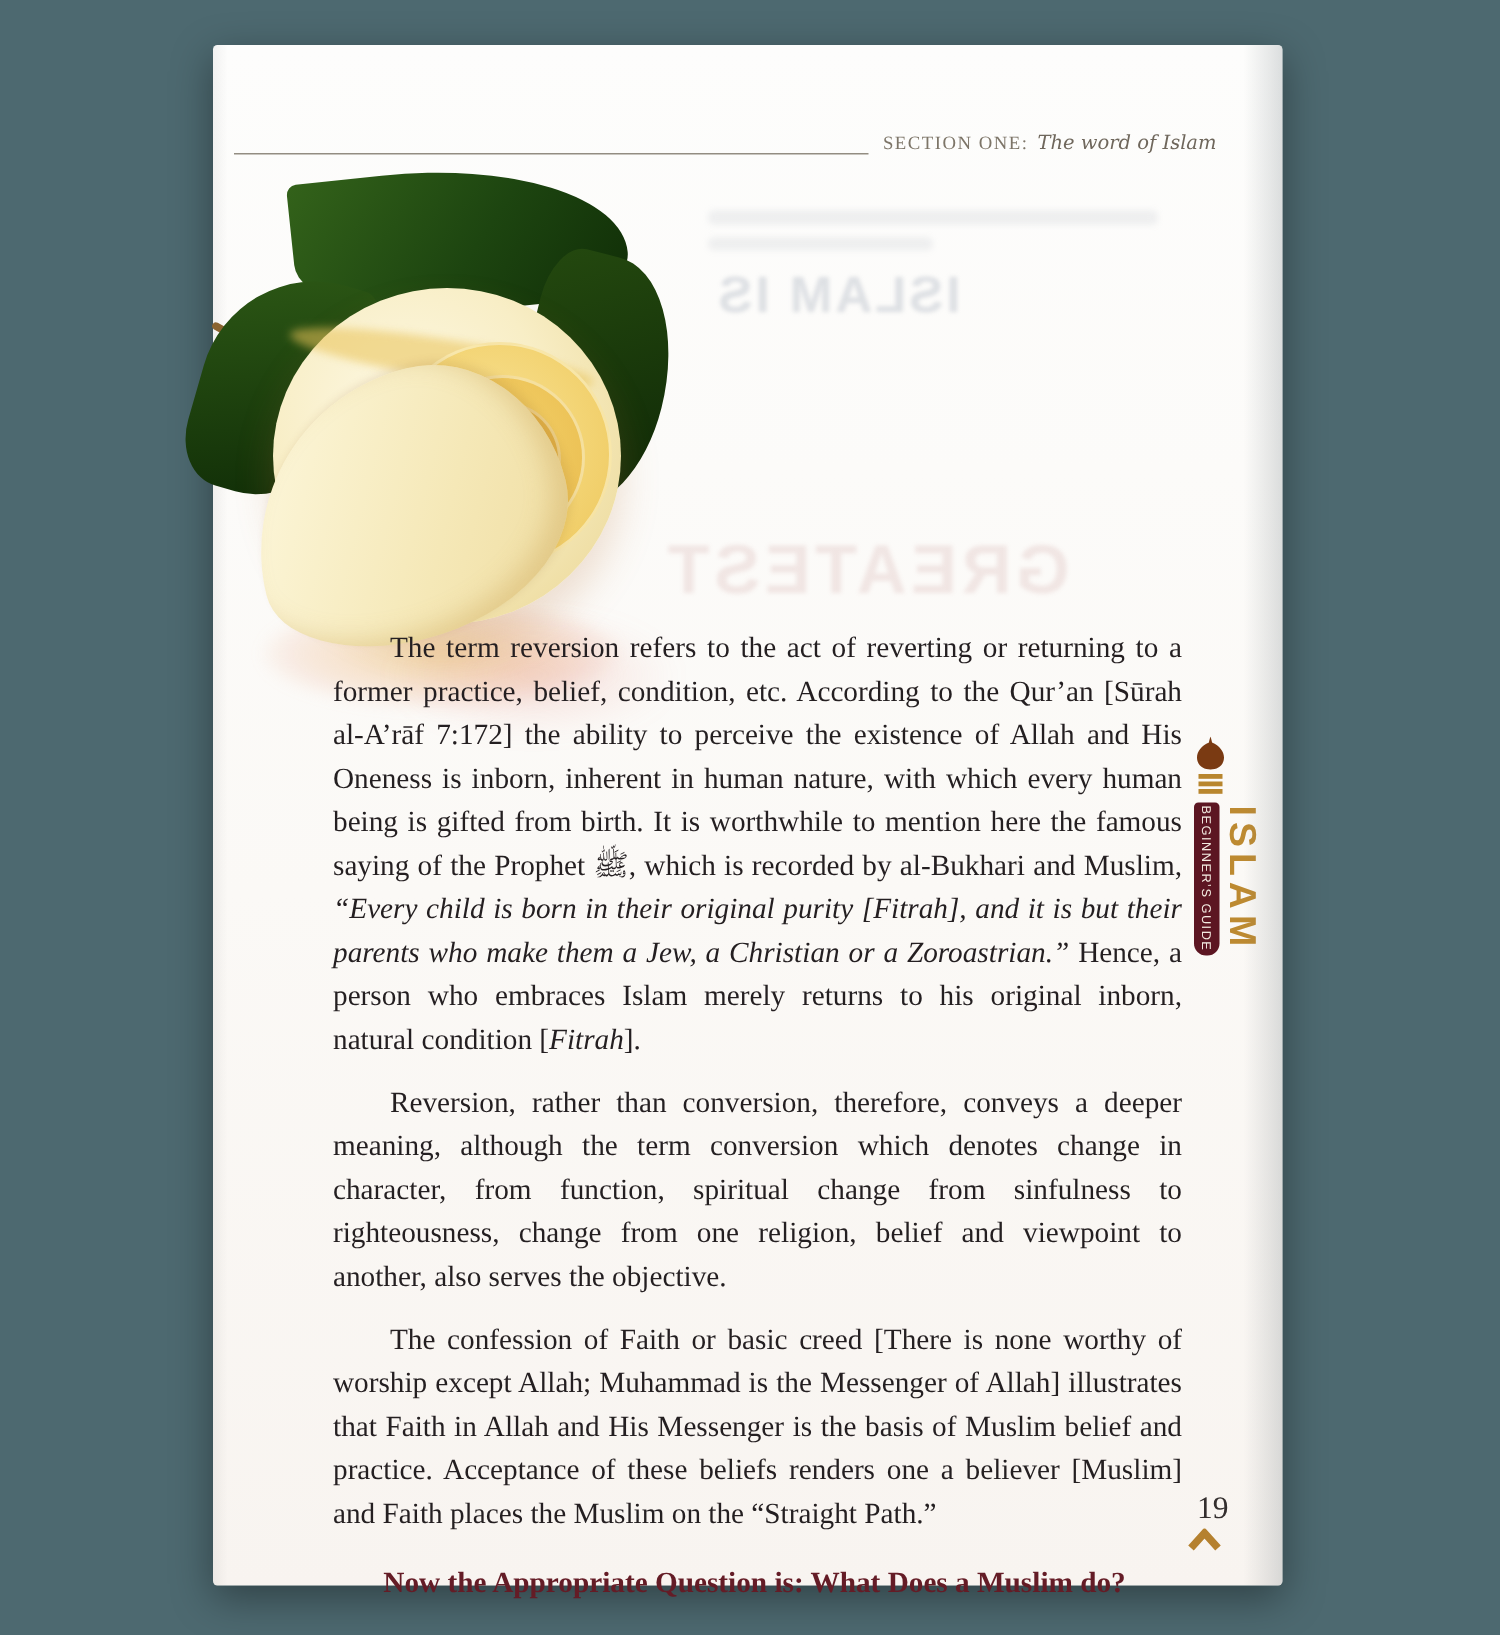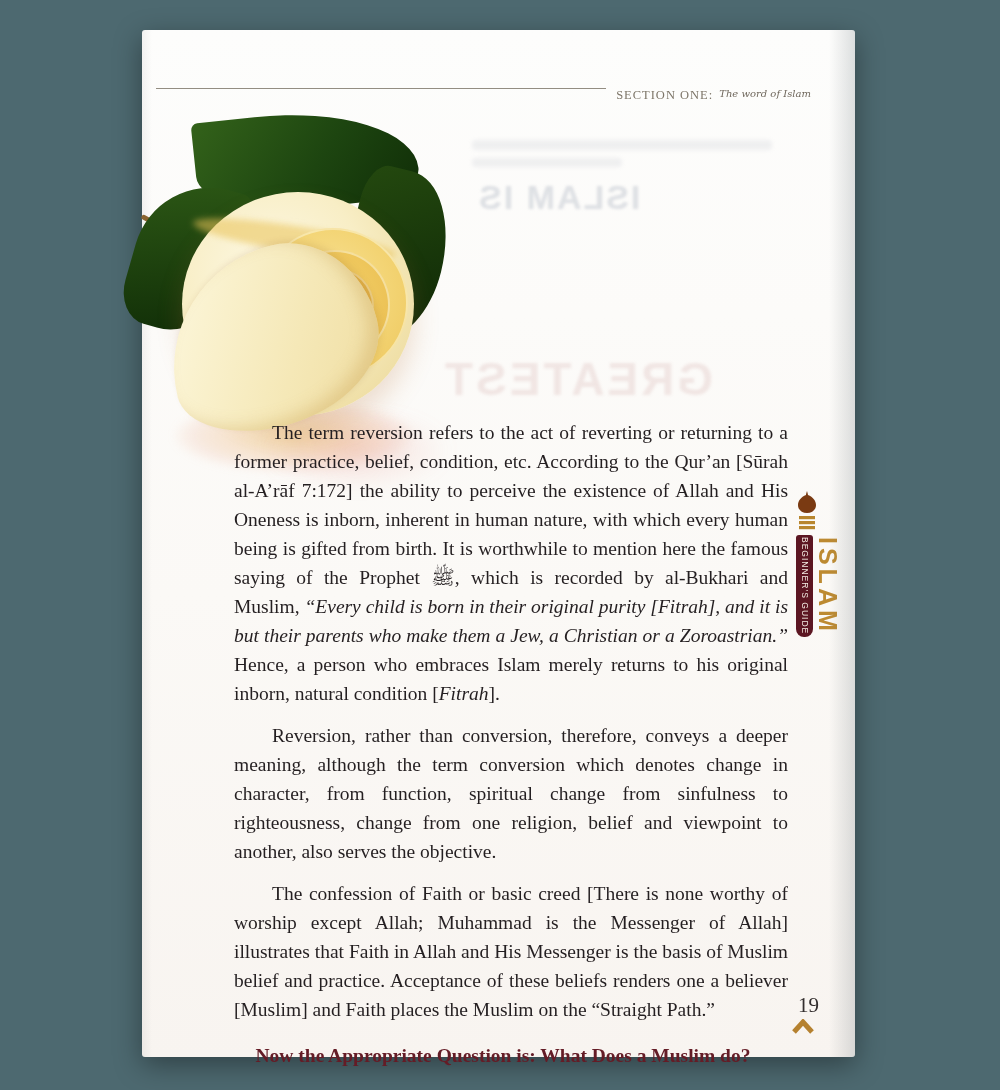--- a/index.html
+++ b/index.html
@@ -16,24 +16,24 @@
     background:linear-gradient(180deg,#fdfdfc 0%,#fbf9f6 55%,#f8f4f0 100%);
     border-radius:3px;box-shadow:0 8px 28px rgba(0,0,0,0.38);
   }
   .page::before{content:"";position:absolute;left:0;top:0;bottom:0;width:10px;
     background:linear-gradient(to right,rgba(60,60,60,0.06),transparent);border-radius:3px 0 0 3px;}
   .page::after{content:"";position:absolute;right:0;top:0;bottom:0;width:26px;
     background:linear-gradient(to right,rgba(110,120,125,0),rgba(110,120,125,0.16) 70%,rgba(130,140,145,0.28));
     border-radius:0 3px 3px 0;pointer-events:none;}
 
   
-  .hdr{position:absolute;left:14px;right:44px;top:58px;display:flex;align-items:flex-start;}
+  .hdr{position:absolute;left:14px;right:44px;top:58px;display:flex;align-items:flex-end;}
   .hdr .rule{flex:1;height:1px;background:#938d82;margin-right:10px;}
   .hdr .lbl{font-family:"Liberation Serif",serif;font-size:12.5px;letter-spacing:1px;color:#7d7568;white-space:nowrap;}
-  .hdr .scr{font-family:"DejaVu Serif",serif;font-style:italic;font-size:10px;color:#6f675c;margin-left:6px;white-space:nowrap;}
+  .hdr .scr{font-family:"DejaVu Serif",serif;font-style:italic;font-size:13px;color:#6f675c;margin-left:6px;white-space:nowrap;}
 
   
   .ghost{position:absolute;transform:scaleX(-1);filter:blur(1.5px);font-family:"Liberation Sans",sans-serif;font-weight:bold;white-space:nowrap;}
   .ghost-bar{position:absolute;border-radius:4px;background:rgba(140,150,162,0.12);filter:blur(2px);}
   .ghost-top{left:335px;top:148px;font-size:34px;letter-spacing:2px;color:rgba(148,158,174,0.30);}
   .ghost-big{left:300px;top:322px;font-size:46px;letter-spacing:3px;color:rgba(158,62,62,0.11);}
 
   
   .rose{position:absolute;left:-2px;top:80px;width:312px;height:345px;}
   .rose div{position:absolute;}
@@ -73,21 +73,21 @@
     transform:scaleX(0.85);transform-origin:right;line-height:1;}
   @supports (-webkit-text-stroke: 1px black){
     .t1{color:transparent;-webkit-text-stroke:2.4px var(--title_gold);}
   }
   .t2{display:inline-block;font-size:62px;font-weight:bold;letter-spacing:1px;color:var(--title_maroon);
     transform:scaleX(0.74);transform-origin:right;line-height:1;margin-top:6px;}
 
   
   .bodytext{position:absolute;left:76px;top:388px;width:570px;font-size:19.5px;line-height:29px;
     color:var(--body_text);text-align:justify;}
-  .body-para{text-indent:38px;margin:0 0 13px 16px;}
+  .body-para{text-indent:38px;margin:0 0 13px 4px;}
   .it{font-style:italic;}
   .q-head{font-size:19.5px;font-weight:bold;color:var(--heading_maroon);text-align:center;text-indent:0;
     margin:17px 0 15px 0;}
 
   
   .side-tab{position:absolute;left:651px;top:461px;width:46px;height:155px;}
   .minaret{position:absolute;left:2px;top:0;}
   .vtext{writing-mode:vertical-rl;text-orientation:mixed;}
   .ribbon{position:absolute;left:3px;top:44px;width:17px;height:102px;background:var(--tab_ribbon);
     border-radius:3px 3px 8px 8px;display:flex;align-items:center;justify-content:center;}

